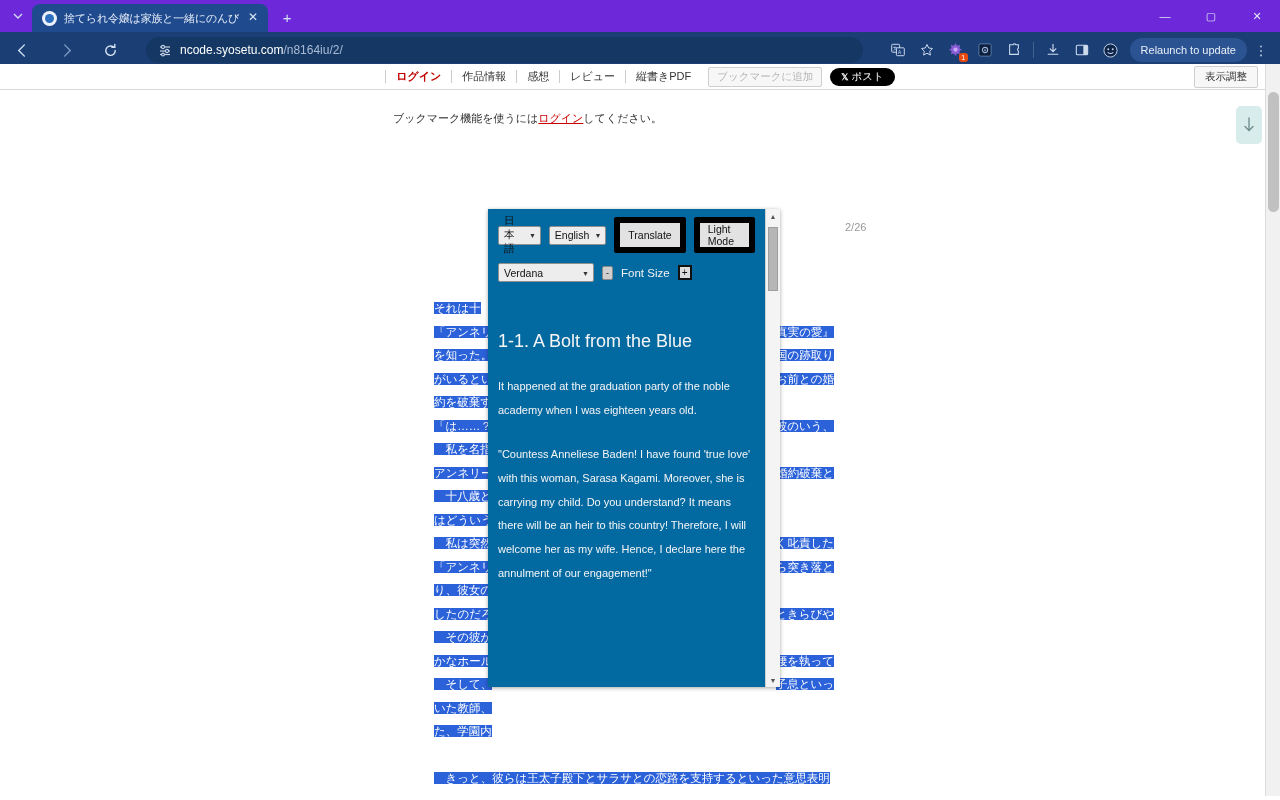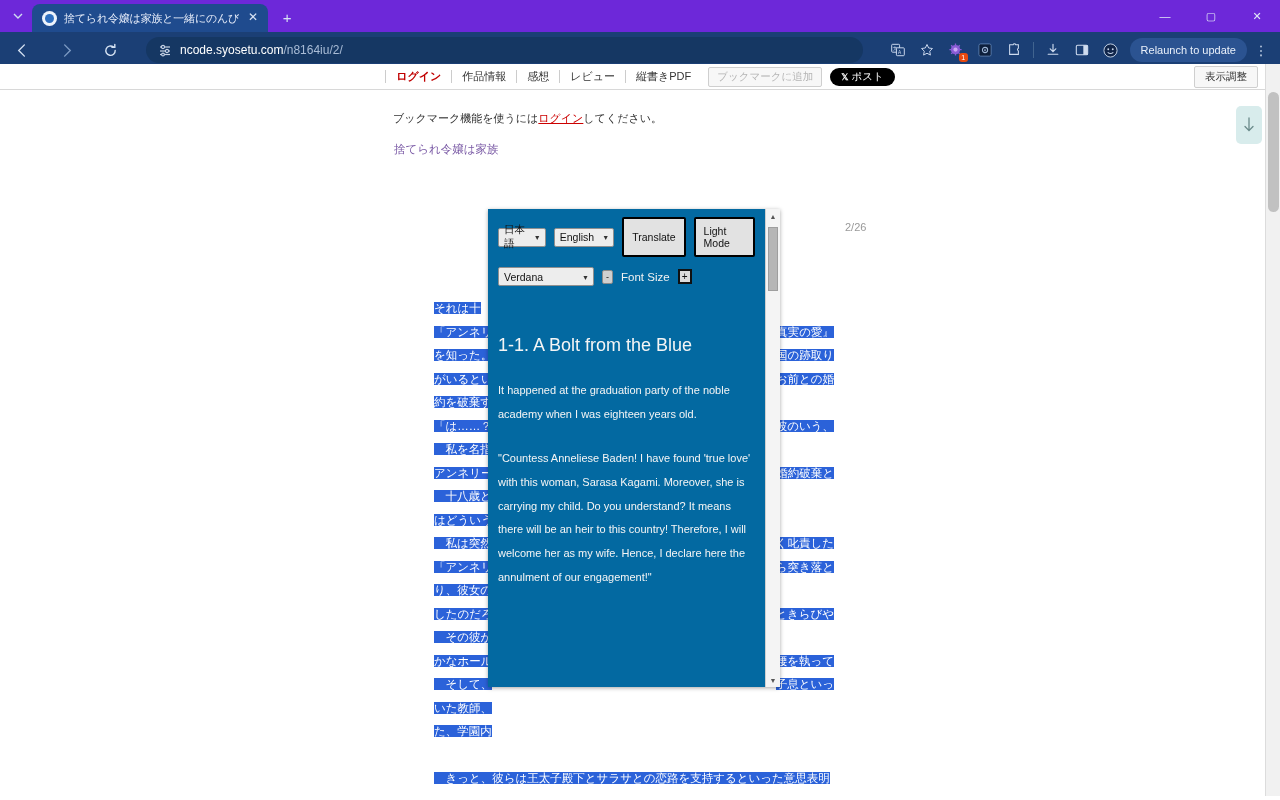--- a/index.html
+++ b/index.html
@@ -184,22 +184,22 @@
     border-radius: 2px; position: relative; display: flex; align-items: center;
   }
   .tr-select .caret {
     position: absolute; right: 4px; top: 50%; transform: translateY(-50%);
     font-size: 7px; color: #333;
   }
   .sel-lang-src { width: 54px; }
   .sel-lang-dst { width: 70px; }
   .sel-font { width: 96px; }
   .tr-btn {
-    height: 19px; background: #e2e2e2; border: 2px solid #000000;
-    color: #111; font-size: 10.5px; padding: 18px 8px; border-radius: 2px;
+    height: 19px; background: #e2e2e2; border: 6px solid #000000;
+    color: #111; font-size: 10.5px; padding: 12px 8px; border-radius: 2px;
     display: flex; align-items: center;
   }
   .fs-minus {
     width: 11px; height: 14px; background: #cfcfcf; border: 1px solid #8a8a8a;
     color: #111; font-size: 9px; display: flex; align-items: center;
     justify-content: center; border-radius: 2px;
   }
   .fs-label { font-size: 11.5px; color: #f2f2f2; }
   .fs-plus {
     width: 14px; height: 15px; background: #dcdcdc; border: 2px solid #111;
@@ -363,21 +363,20 @@
           <span>ポスト</span>
         </span>
       </div>
       <span class="btn-display">表示調整</span>
     </div>
 
     <div class="bookmark-note">
       <span>ブックマーク機能を使うには</span><a href="#">ログイン</a><span>してください。</span>
     </div>
 
-    <div class="novel-title">捨てられ令嬢は家族</div>
 
     <div class="page-indicator">2/26</div>
 
     <div class="jp-body">
       <div><span class="sel">それは十</span></div>
       <div><span class="sel">「アンネリ</span><span style="float:right"><span class="sel">真実の愛』</span></span></div>
       <div><span class="sel">を知った。</span><span style="float:right"><span class="sel">国の跡取り</span></span></div>
       <div><span class="sel">がいるとい</span><span style="float:right"><span class="sel">お前との婚</span></span></div>
       <div><span class="sel">約を破棄す</span></div>
       <div><span class="sel">「は……？</span><span style="float:right"><span class="sel">彼のいう、</span></span></div>

